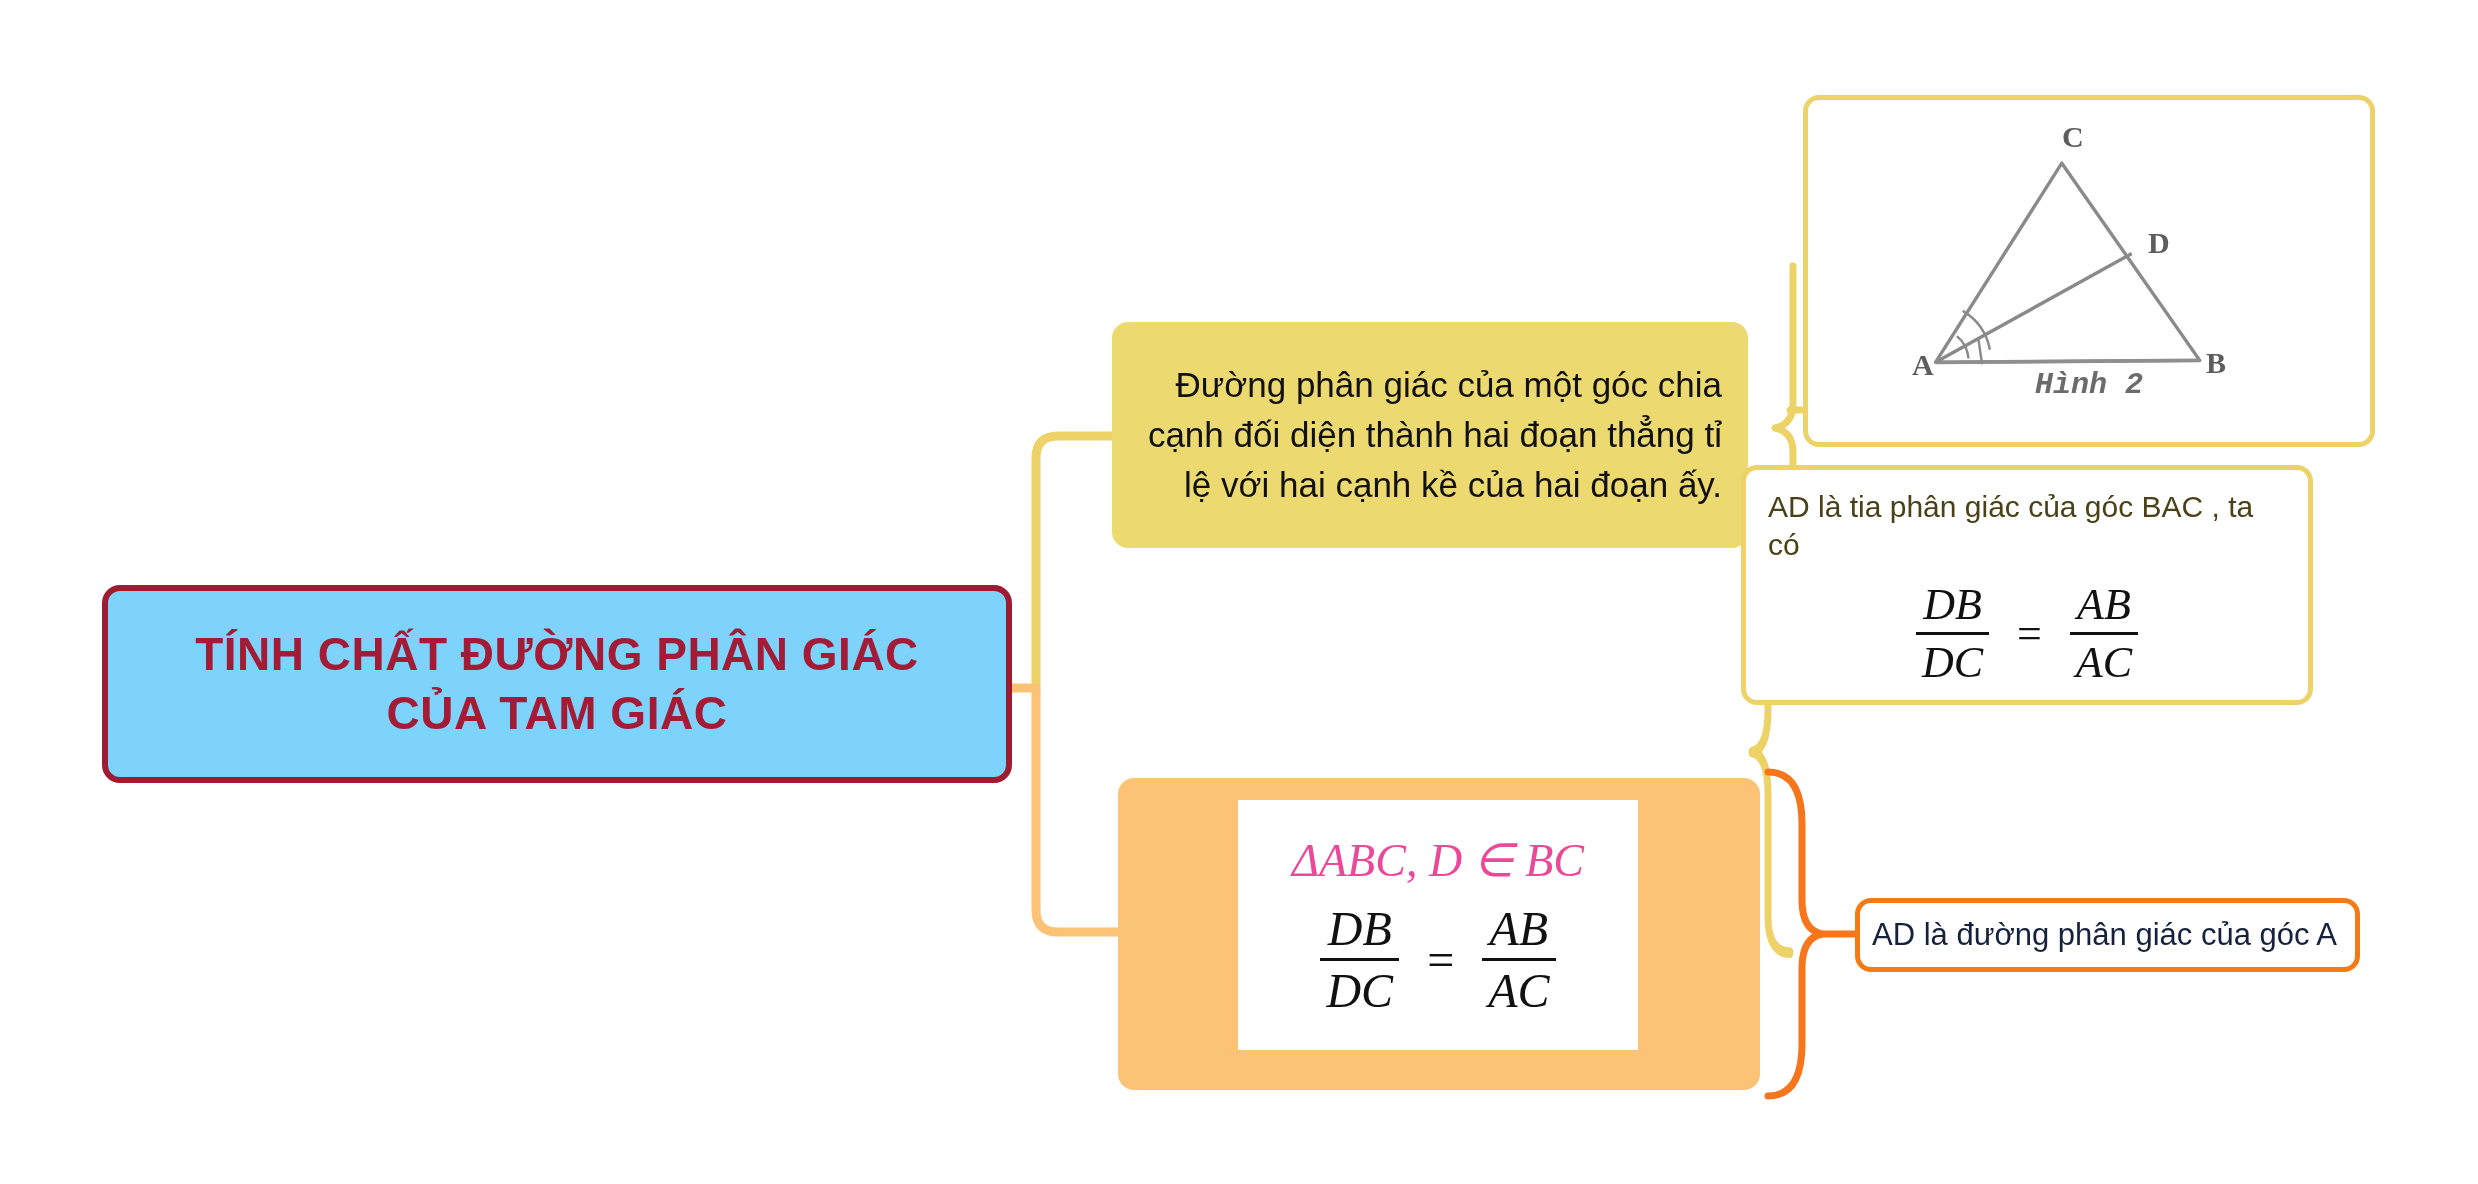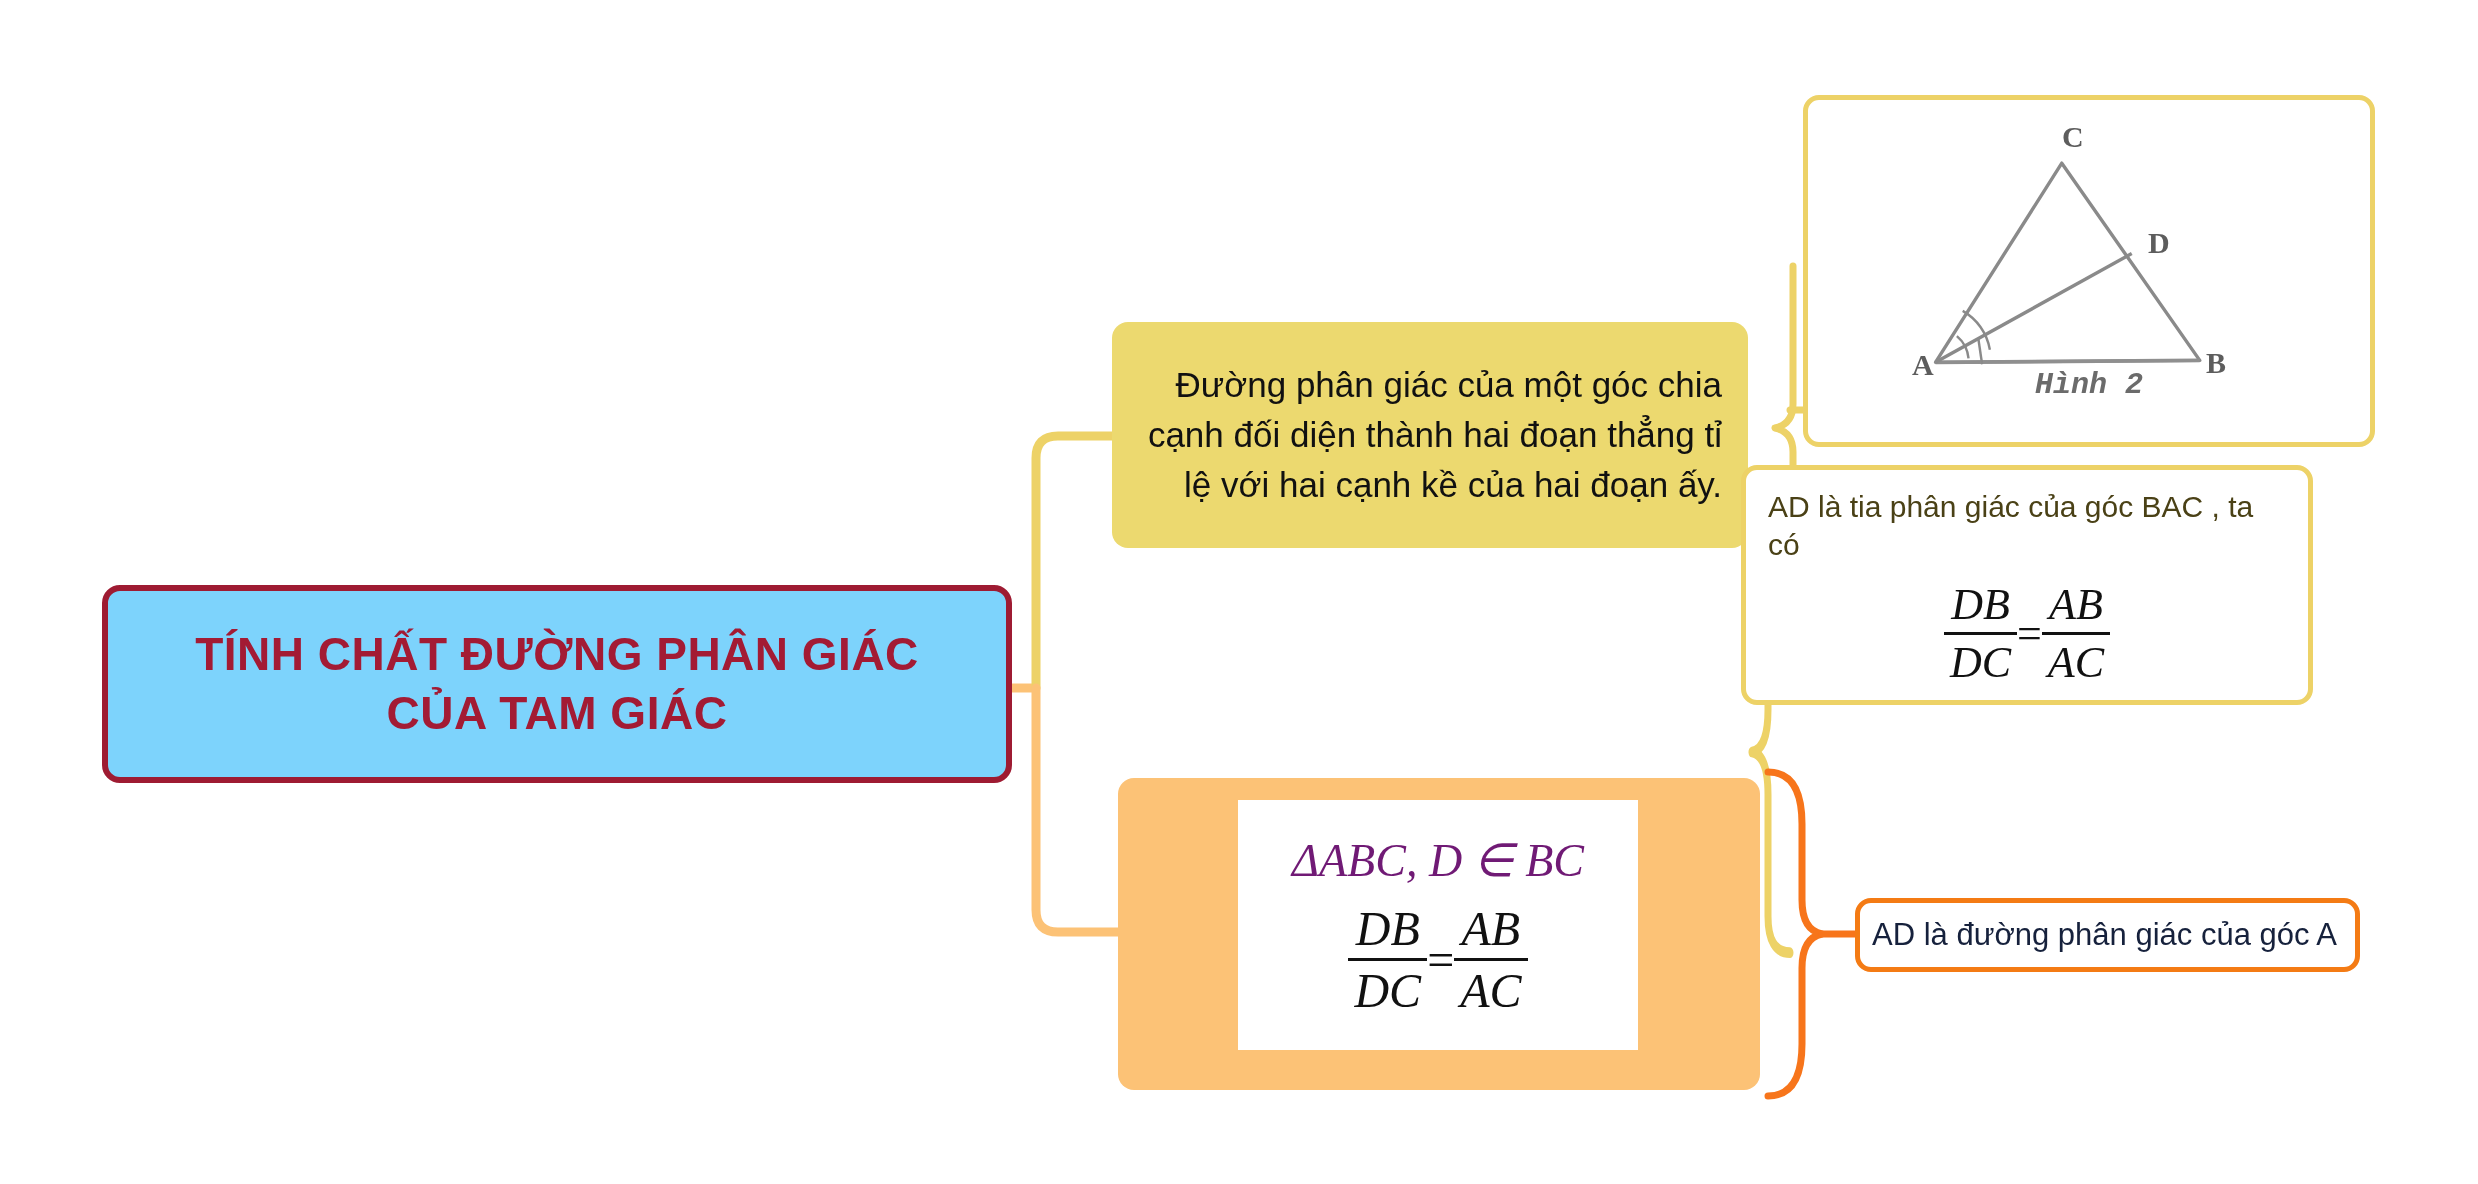--- a/index.html
+++ b/index.html
@@ -98,21 +98,21 @@
     display: flex;
     flex-direction: column;
     align-items: center;
     justify-content: center;
     gap: 14px;
   }
   .formula-line {
     font-family: "Liberation Serif", serif;
     font-style: italic;
     font-size: 46px;
-    color: #701a75;
+    color: #ec4899;
     white-space: nowrap;
   }
 
   
   .card-yellow {
     position: absolute;
     box-sizing: border-box;
     border: 5px solid #edd267;
     border-radius: 16px;
     background: #ffffff;
@@ -153,21 +153,21 @@
     color: #16213c;
     font-size: 31px;
     padding-left: 12px;
   }
 
   
   .frac-row {
     display: inline-flex;
     align-items: center;
     justify-content: center;
-    gap: 0;
+    gap: 28px;
     font-family: "Liberation Serif", serif;
     font-style: italic;
     color: #111111;
   }
   .frac {
     display: inline-flex;
     flex-direction: column;
     align-items: center;
   }
   .frac .num { padding: 0 6px 2px 6px; }

